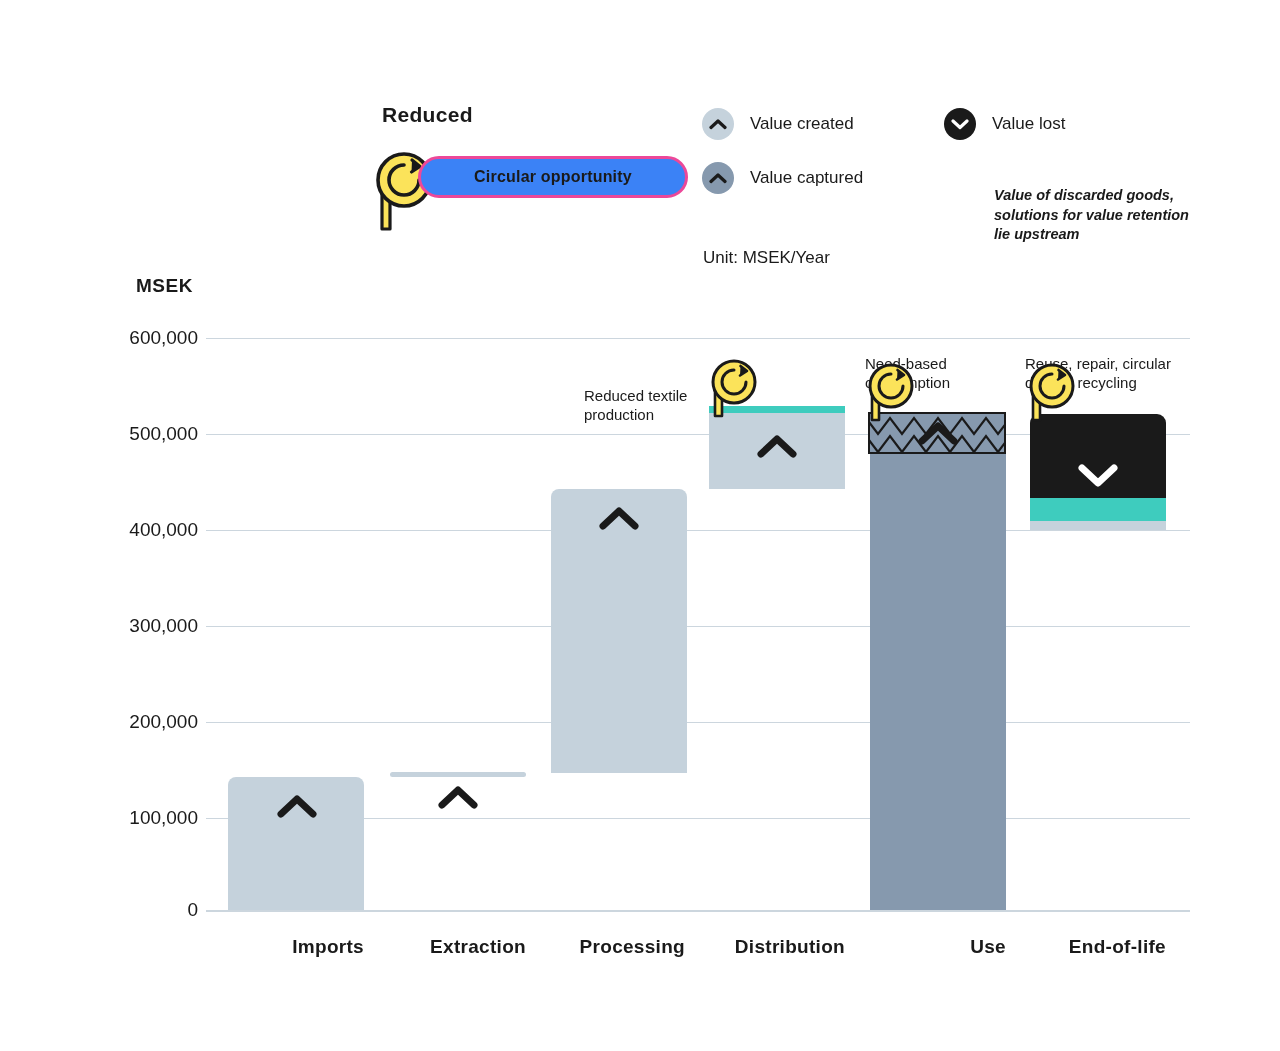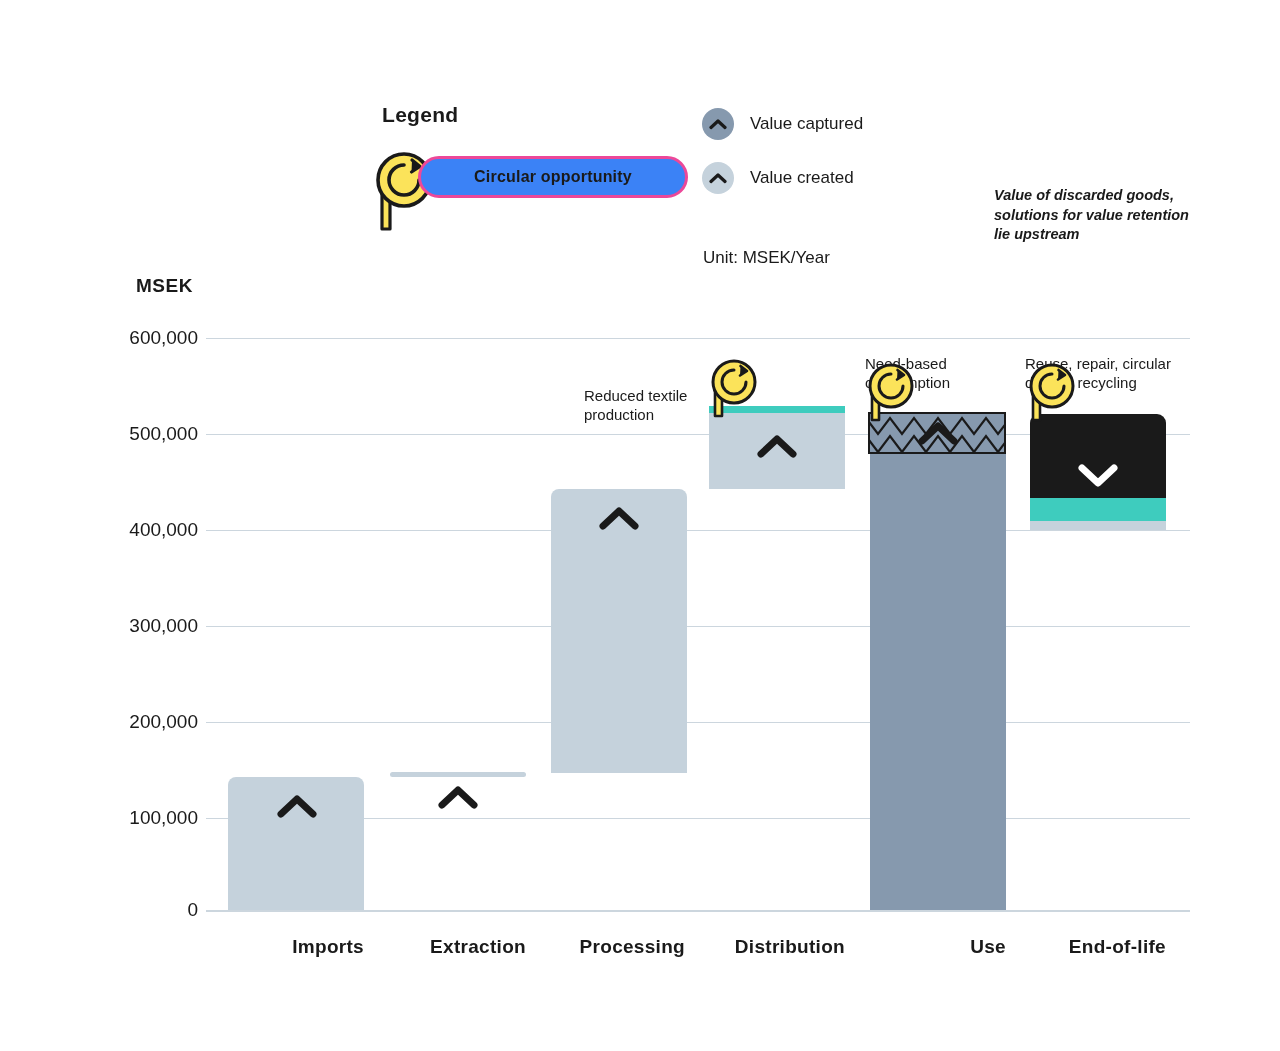--- a/index.html
+++ b/index.html
@@ -77,61 +77,69 @@
     font-size: 19px; font-weight: bold; letter-spacing: .3px;
   }
   .annot {
     position: absolute; font-size: 15px; line-height: 1.25; margin-top: 35px;
   }
   .chev { position: absolute; }
 </style>
 </head>
 <body>
 
-<div class="abs" id="legend-title">Legend</div>
+<div class="abs" id="legend-title">Reduced</div>
 
 <div class="abs" id="circ-legend-wrap">
 
   <svg class="circ-marker" width="68" height="85" viewBox="0 0 68 85">
     <path d="M12 38 L12 81 L20 81 L20 38 Z" fill="#FBE35A" stroke="#1a1a1a" stroke-width="3.2" stroke-linejoin="round"></path>
     <circle cx="34" cy="32" r="26" fill="#FBE35A" stroke="#1a1a1a" stroke-width="3.6"></circle>
     <path d="M34 17 A15 15 0 1 0 49 32" fill="none" stroke="#1a1a1a" stroke-width="3.6" stroke-linecap="round"></path>
     <path d="M42 12 L50 18.5 L41.5 24" fill="#1a1a1a" stroke="#1a1a1a" stroke-width="3.2" stroke-linejoin="round" stroke-linecap="round"></path>
   </svg>
   <div class="pill">
     <span>Circular opportunity</span>
   </div>
 </div>
 
 <div class="abs" id="legend-col1">
 
+
+  <div class="legend-row">
+    <span class="lg-swatch sw-lightblue">
+      <svg width="18" height="12" viewBox="0 0 18 12">
+          <path d="M2 9.5 L9 3 L16 9.5" fill="none" stroke="#1a1a1a" stroke-width="3.2" stroke-linecap="round" stroke-linejoin="round"></path>
+        </svg>
+    </span>
+    <span class="lg-label">Value created</span>
+  </div>
 
   <div class="legend-row">
     <span class="lg-swatch sw-slate">
       <svg width="18" height="12" viewBox="0 0 18 12">
           <path d="M2 9.5 L9 3 L16 9.5" fill="none" stroke="#1a1a1a" stroke-width="3.2" stroke-linecap="round" stroke-linejoin="round"></path>
         </svg>
     </span>
     <span class="lg-label">Value captured</span>
   </div>
 
+</div>
+
+<div class="abs" id="legend-col2">
+
+
   <div class="legend-row">
-    <span class="lg-swatch sw-lightblue">
+    <span class="lg-swatch sw-black">
       <svg width="18" height="12" viewBox="0 0 18 12">
-          <path d="M2 9.5 L9 3 L16 9.5" fill="none" stroke="#1a1a1a" stroke-width="3.2" stroke-linecap="round" stroke-linejoin="round"></path>
+          <path d="M2 3 L9 9.5 L16 3" fill="none" stroke="#ffffff" stroke-width="3.2" stroke-linecap="round" stroke-linejoin="round"></path>
         </svg>
     </span>
-    <span class="lg-label">Value created</span>
-  </div>
-
-</div>
-
-<div class="abs" id="legend-col2">
-
-
+    <span class="lg-label">Value lost</span>
+  </div>
 
 </div>
 
 <div class="abs" id="legend-note">Value of discarded goods, solutions for value retention lie upstream</div>
 
 <div class="abs" id="unit-label">Unit: MSEK/Year</div>
 
 <div class="abs" id="ylabel-title">MSEK</div>
 
 <div class="abs" id="plot">

